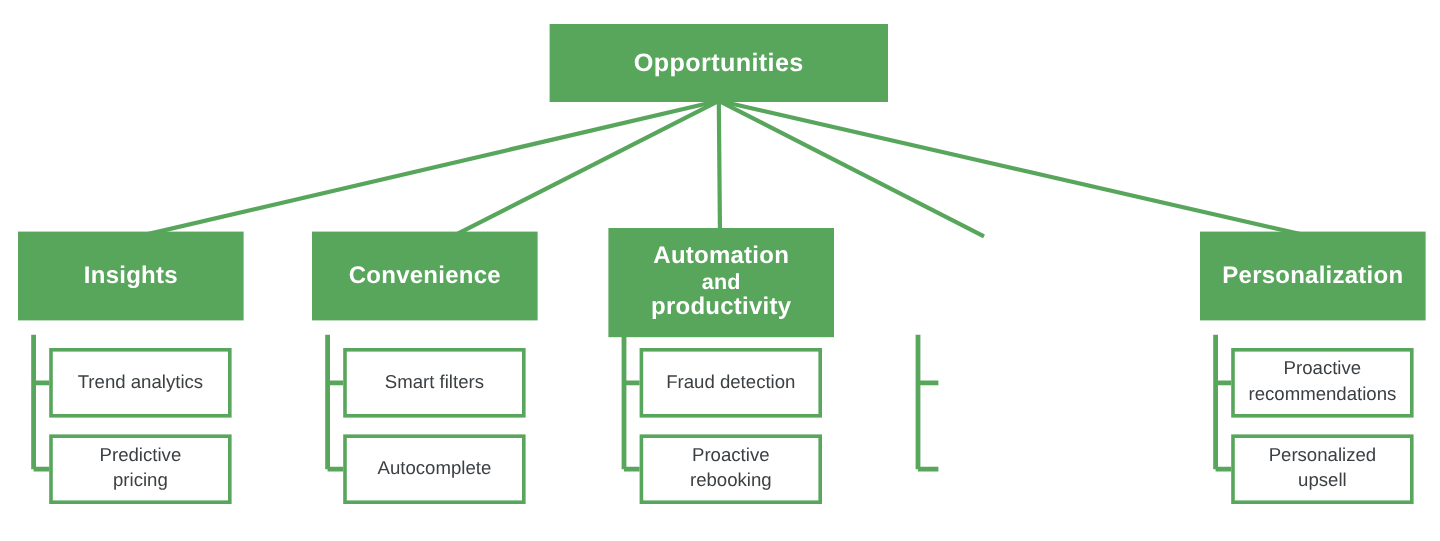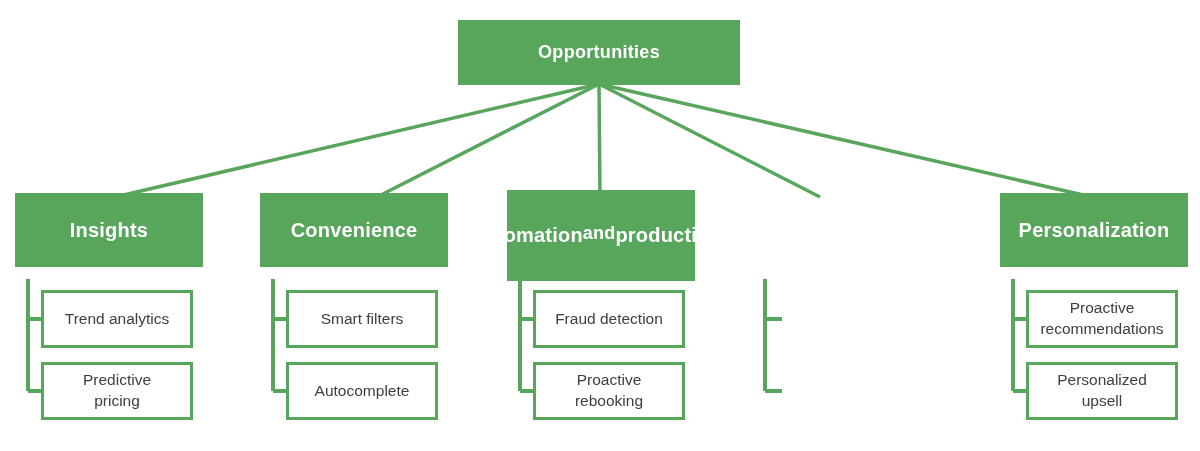--- a/index.html
+++ b/index.html
@@ -36,21 +36,21 @@
 
   .root-box {
     position: absolute;
     left: 458px; top: 20px;
     width: 282px; height: 65px;
     background: var(--green);
     color: var(--white);
     display: flex;
     align-items: center;
     justify-content: center;
-    font-size: 18px;
+    font-size: 21px;
     font-weight: bold;
     letter-spacing: 0.3px;
     z-index: 2;
   }
   .group {
     position: absolute;
     top: 0;
     width: 188px;
     height: 451px;
     z-index: 2;
@@ -65,21 +65,21 @@
     align-items: center;
     justify-content: center;
     text-align: center;
     font-size: 20px;
     font-weight: bold;
     letter-spacing: 0.2px;
   }
   .cat-box.tall { top: 190px; height: 91px; }
   .cat-label.stacked {
     display: flex;
-    flex-direction: row;
+    flex-direction: column;
     line-height: 1.17;
   }
   .line-small { font-size: 18px; line-height: 1.1; }
   .child-box {
     position: absolute;
     left: 26px;
     width: 152px;
     height: 58px;
     box-sizing: border-box;
     background: var(--white);

